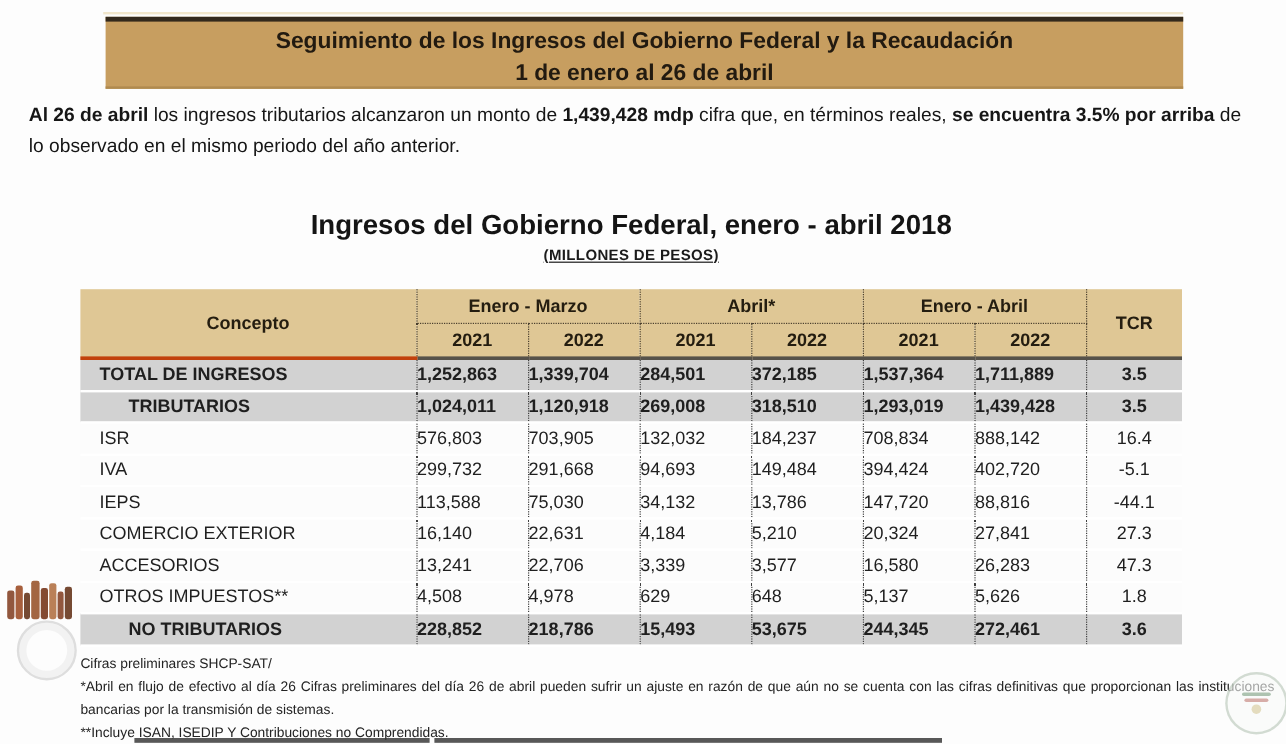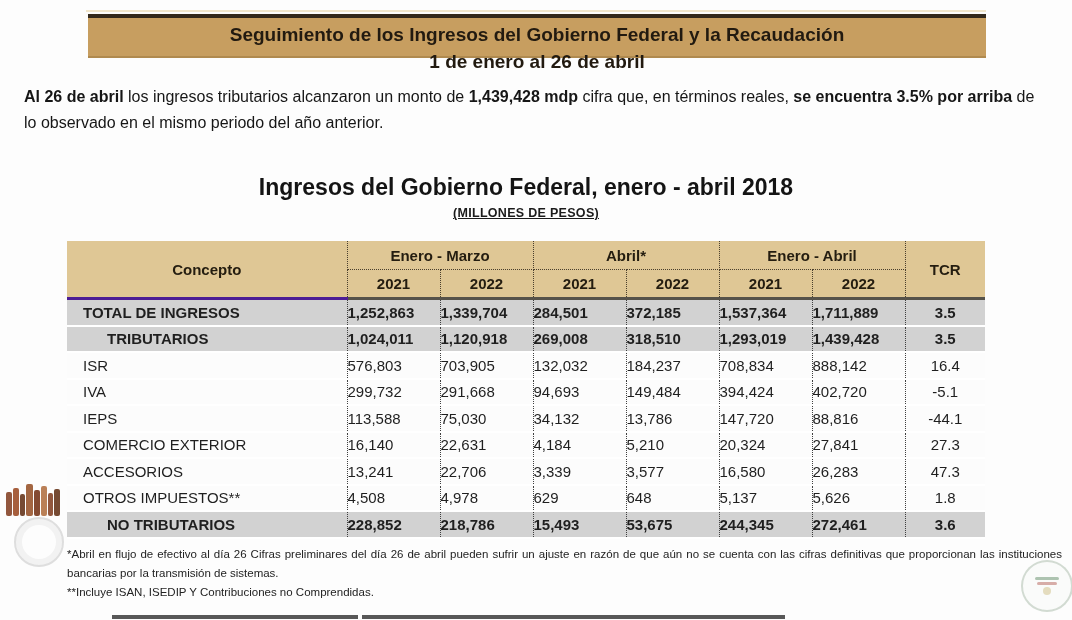--- a/index.html
+++ b/index.html
@@ -9,21 +9,21 @@
     --row-highlight:#d2d2d2;
     --ink:#1f1d1a;
   }
   html,body{margin:0;padding:0;}
   body{
     width:1072px;height:620px;position:relative;overflow:hidden;
     background:#fdfdfd;font-family:"Liberation Sans",sans-serif;color:var(--ink);
   }
   .topline{position:absolute;left:86px;top:10px;width:900px;height:2px;background:#f1e6cb;}
   .banner{
-    position:absolute;left:88px;top:14px;width:898px;height:44px;
+    position:absolute;left:88px;top:14px;width:898px;height:60px;
     background:var(--banner-gold);border-top:4px solid var(--banner-border);
     border-bottom:2px solid #b08a4f;
     text-align:center;font-weight:bold;font-size:19px;line-height:27px;color:#221a10;
     padding-top:3px;box-sizing:border-box;
   }
   .intro{
     position:absolute;left:24px;top:84px;width:1014px;
     font-size:16px;line-height:26px;color:#161616;margin:0;
   }
   .slide-title{
@@ -36,21 +36,21 @@
   }
   .table-wrap{position:absolute;left:67px;top:241px;width:918px;}
   table{border-collapse:collapse;width:918px;table-layout:fixed;}
   col.c-concept{width:280px;} col.c-num{width:93px;} col.c-tcr{width:80px;}
   th{
     background:var(--table-header);font-weight:bold;font-size:15px;color:#241d10;
     padding:0;
   }
   thead tr.groups th{height:28px;}
   thead tr.years th{height:27px;border-bottom:3px solid #56524a;}
-  th.concept-h{border-right:1px dotted #4a3f2d;border-bottom:3px solid #4c1d95;}
+  th.concept-h{border-right:1px dotted #4a3f2d;border-bottom:3px solid #c2410c;}
   th.group{border-right:1px dotted #4a3f2d;border-bottom:1px dotted #4a3f2d;}
   thead tr.years th{border-right:1px dotted #4a3f2d;}
   th.tcr-h{border-bottom:3px solid #56524a;}
   tbody td{
     height:24.5px;border-bottom:2.5px solid #fff;font-size:15px;color:#1f1f1f;
     padding:0;background:#fcfcfc;
   }
   tbody tr.hl td{background:var(--row-highlight);font-weight:bold;}
   td.concept{text-align:left;padding-left:16px;border-right:1px dotted #3f3f3f;}
   td.concept.indent{padding-left:40px;}
@@ -211,20 +211,21 @@
           <td class="num">53,675</td>
           <td class="num">244,345</td>
           <td class="num">272,461</td>
           <td class="tcr">3.6</td>
         </tr>
       </tbody>
   </table>
 </div>
 
 <div class="footnotes">
+  <div>Cifras preliminares SHCP-SAT/</div>
   <div class="fn-long">*Abril en flujo de efectivo al día 26 Cifras preliminares del día 26 de abril pueden sufrir un ajuste en razón de que aún no se cuenta con las cifras definitivas que proporcionan las instituciones bancarias por la transmisión de sistemas.</div>
   <div>**Incluye ISAN, ISEDIP Y Contribuciones no Comprendidas.</div>
 </div>
 
 <svg class="wm-left" width="62" height="44" viewBox="0 0 62 44">
   <rect x="4" y="18" width="6" height="24" rx="2" fill="#8a4a2e"></rect>
   <rect x="11" y="14" width="6" height="28" rx="2" fill="#a0522d"></rect>
   <rect x="18" y="20" width="5" height="22" rx="2" fill="#6b3b22"></rect>
   <rect x="24" y="10" width="7" height="32" rx="2" fill="#9c5a33"></rect>
   <rect x="32" y="16" width="6" height="26" rx="2" fill="#7a3b20"></rect>

